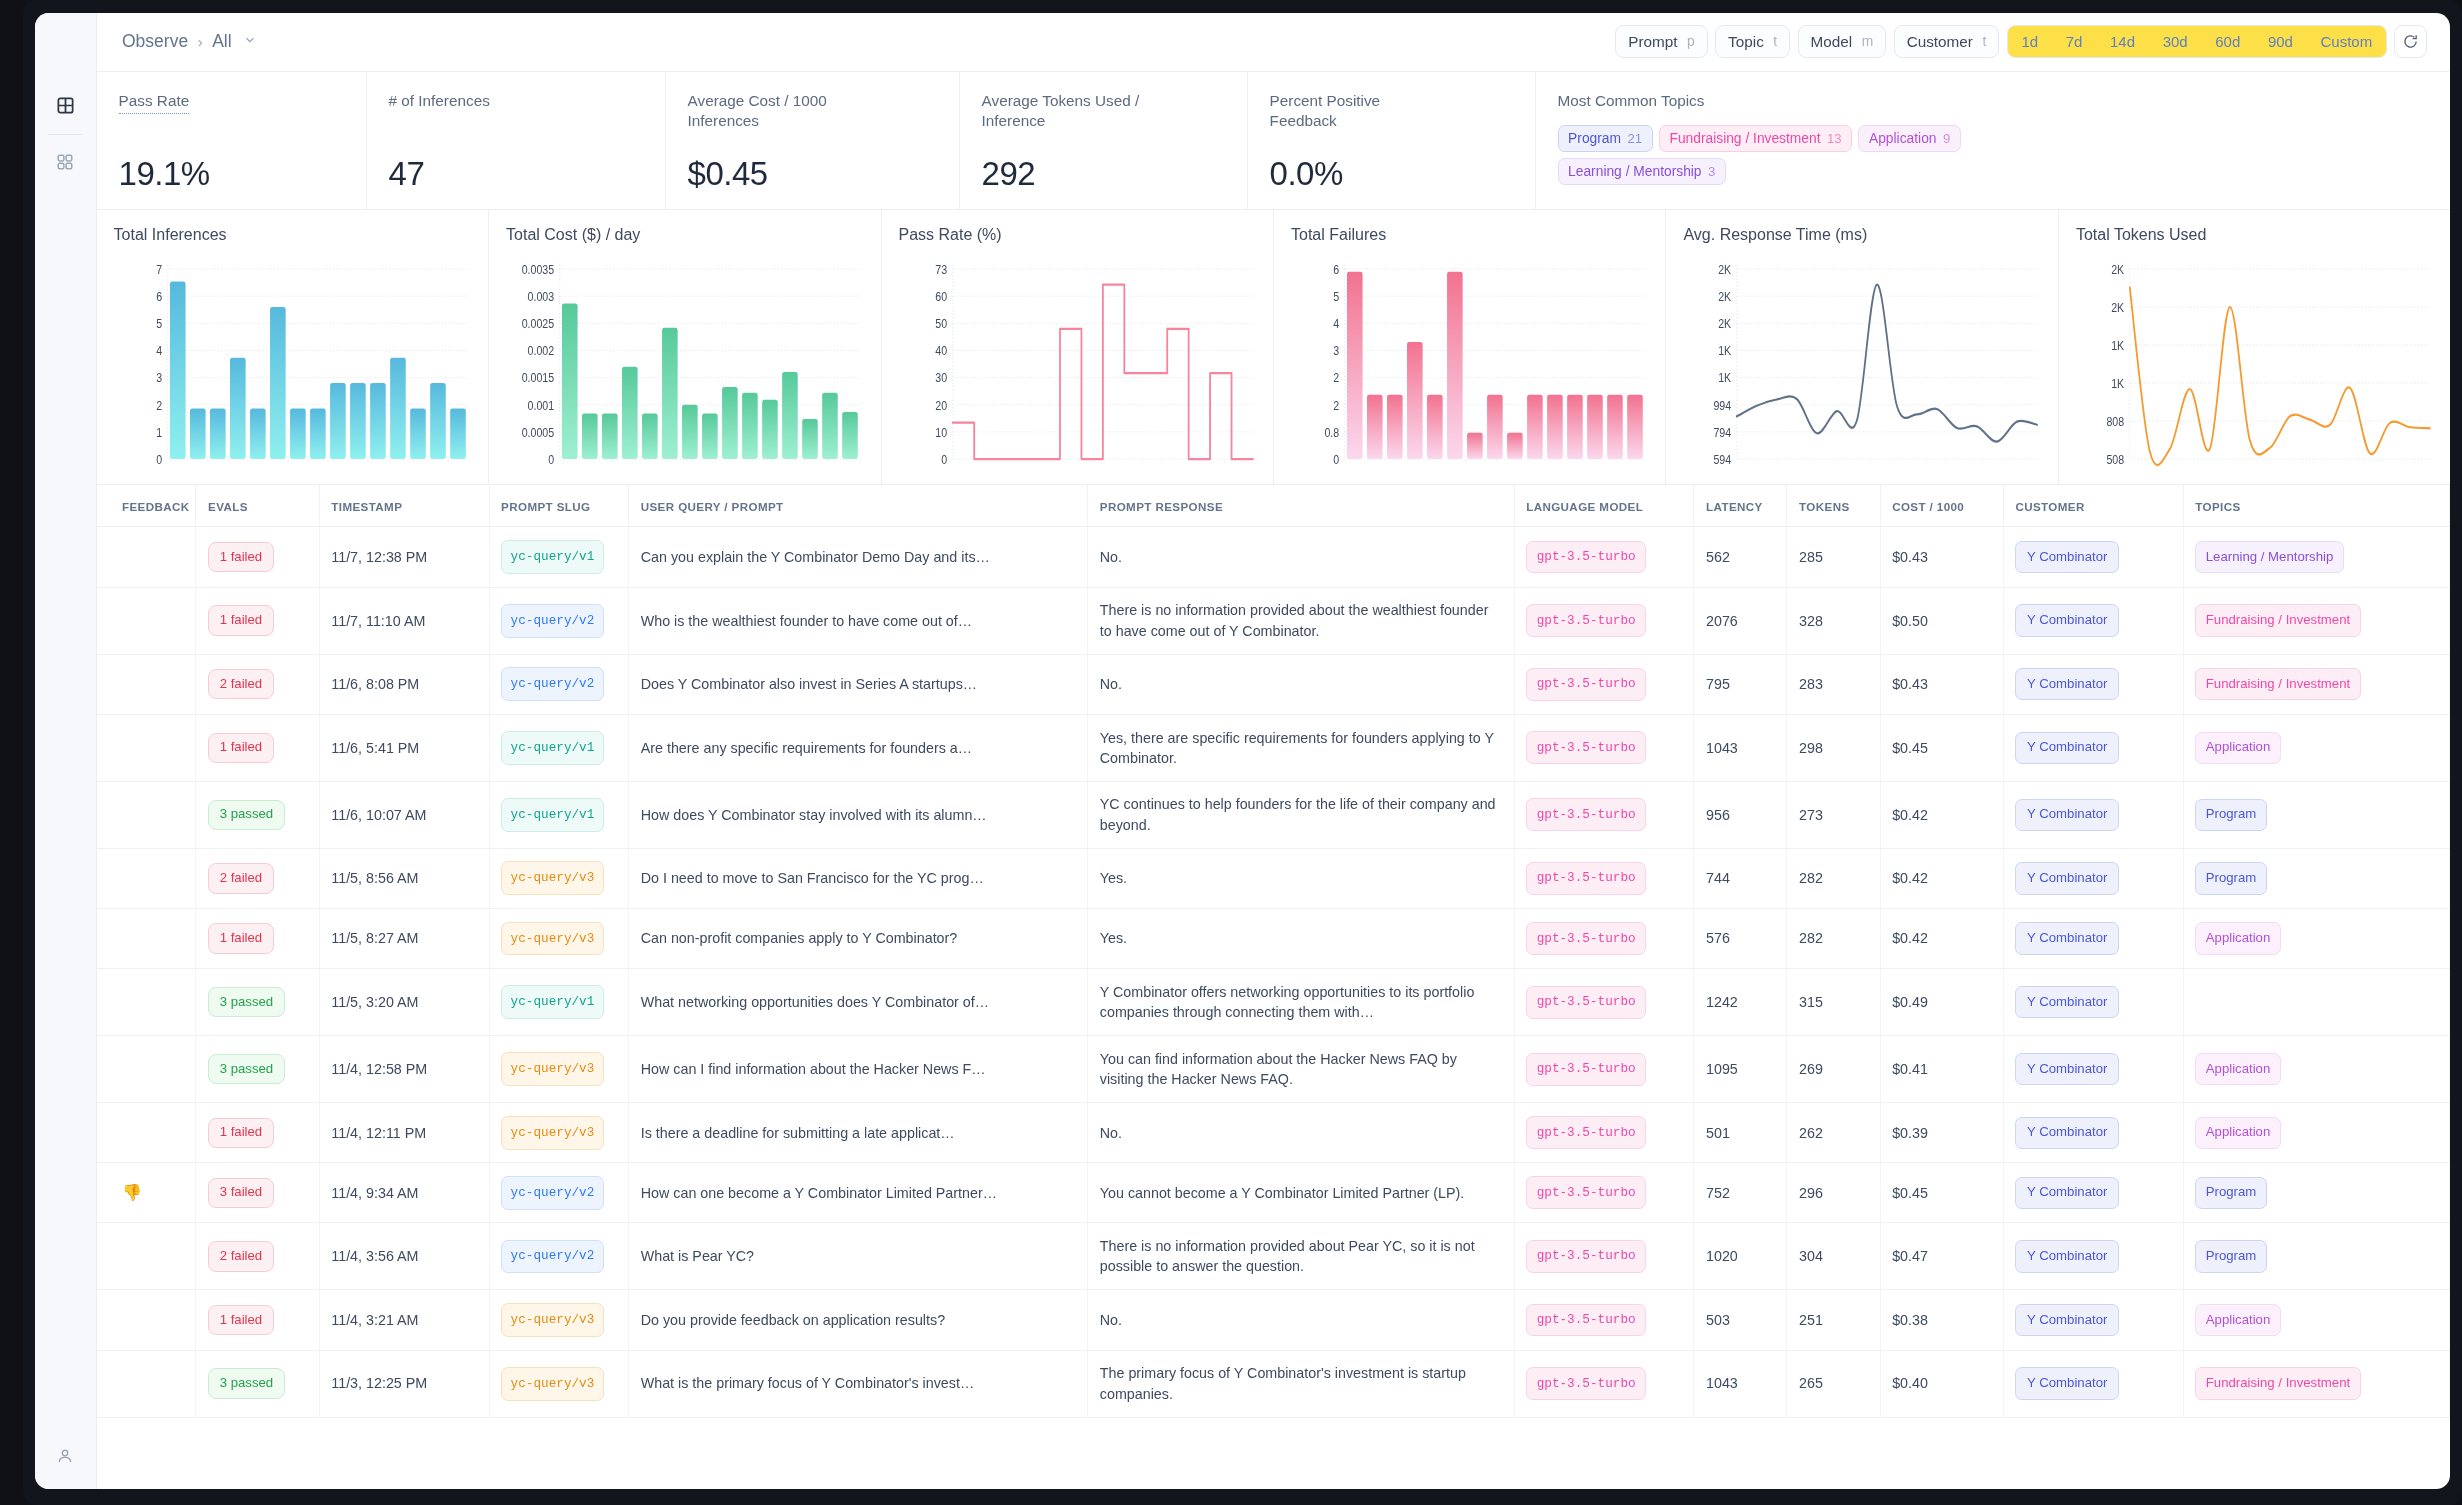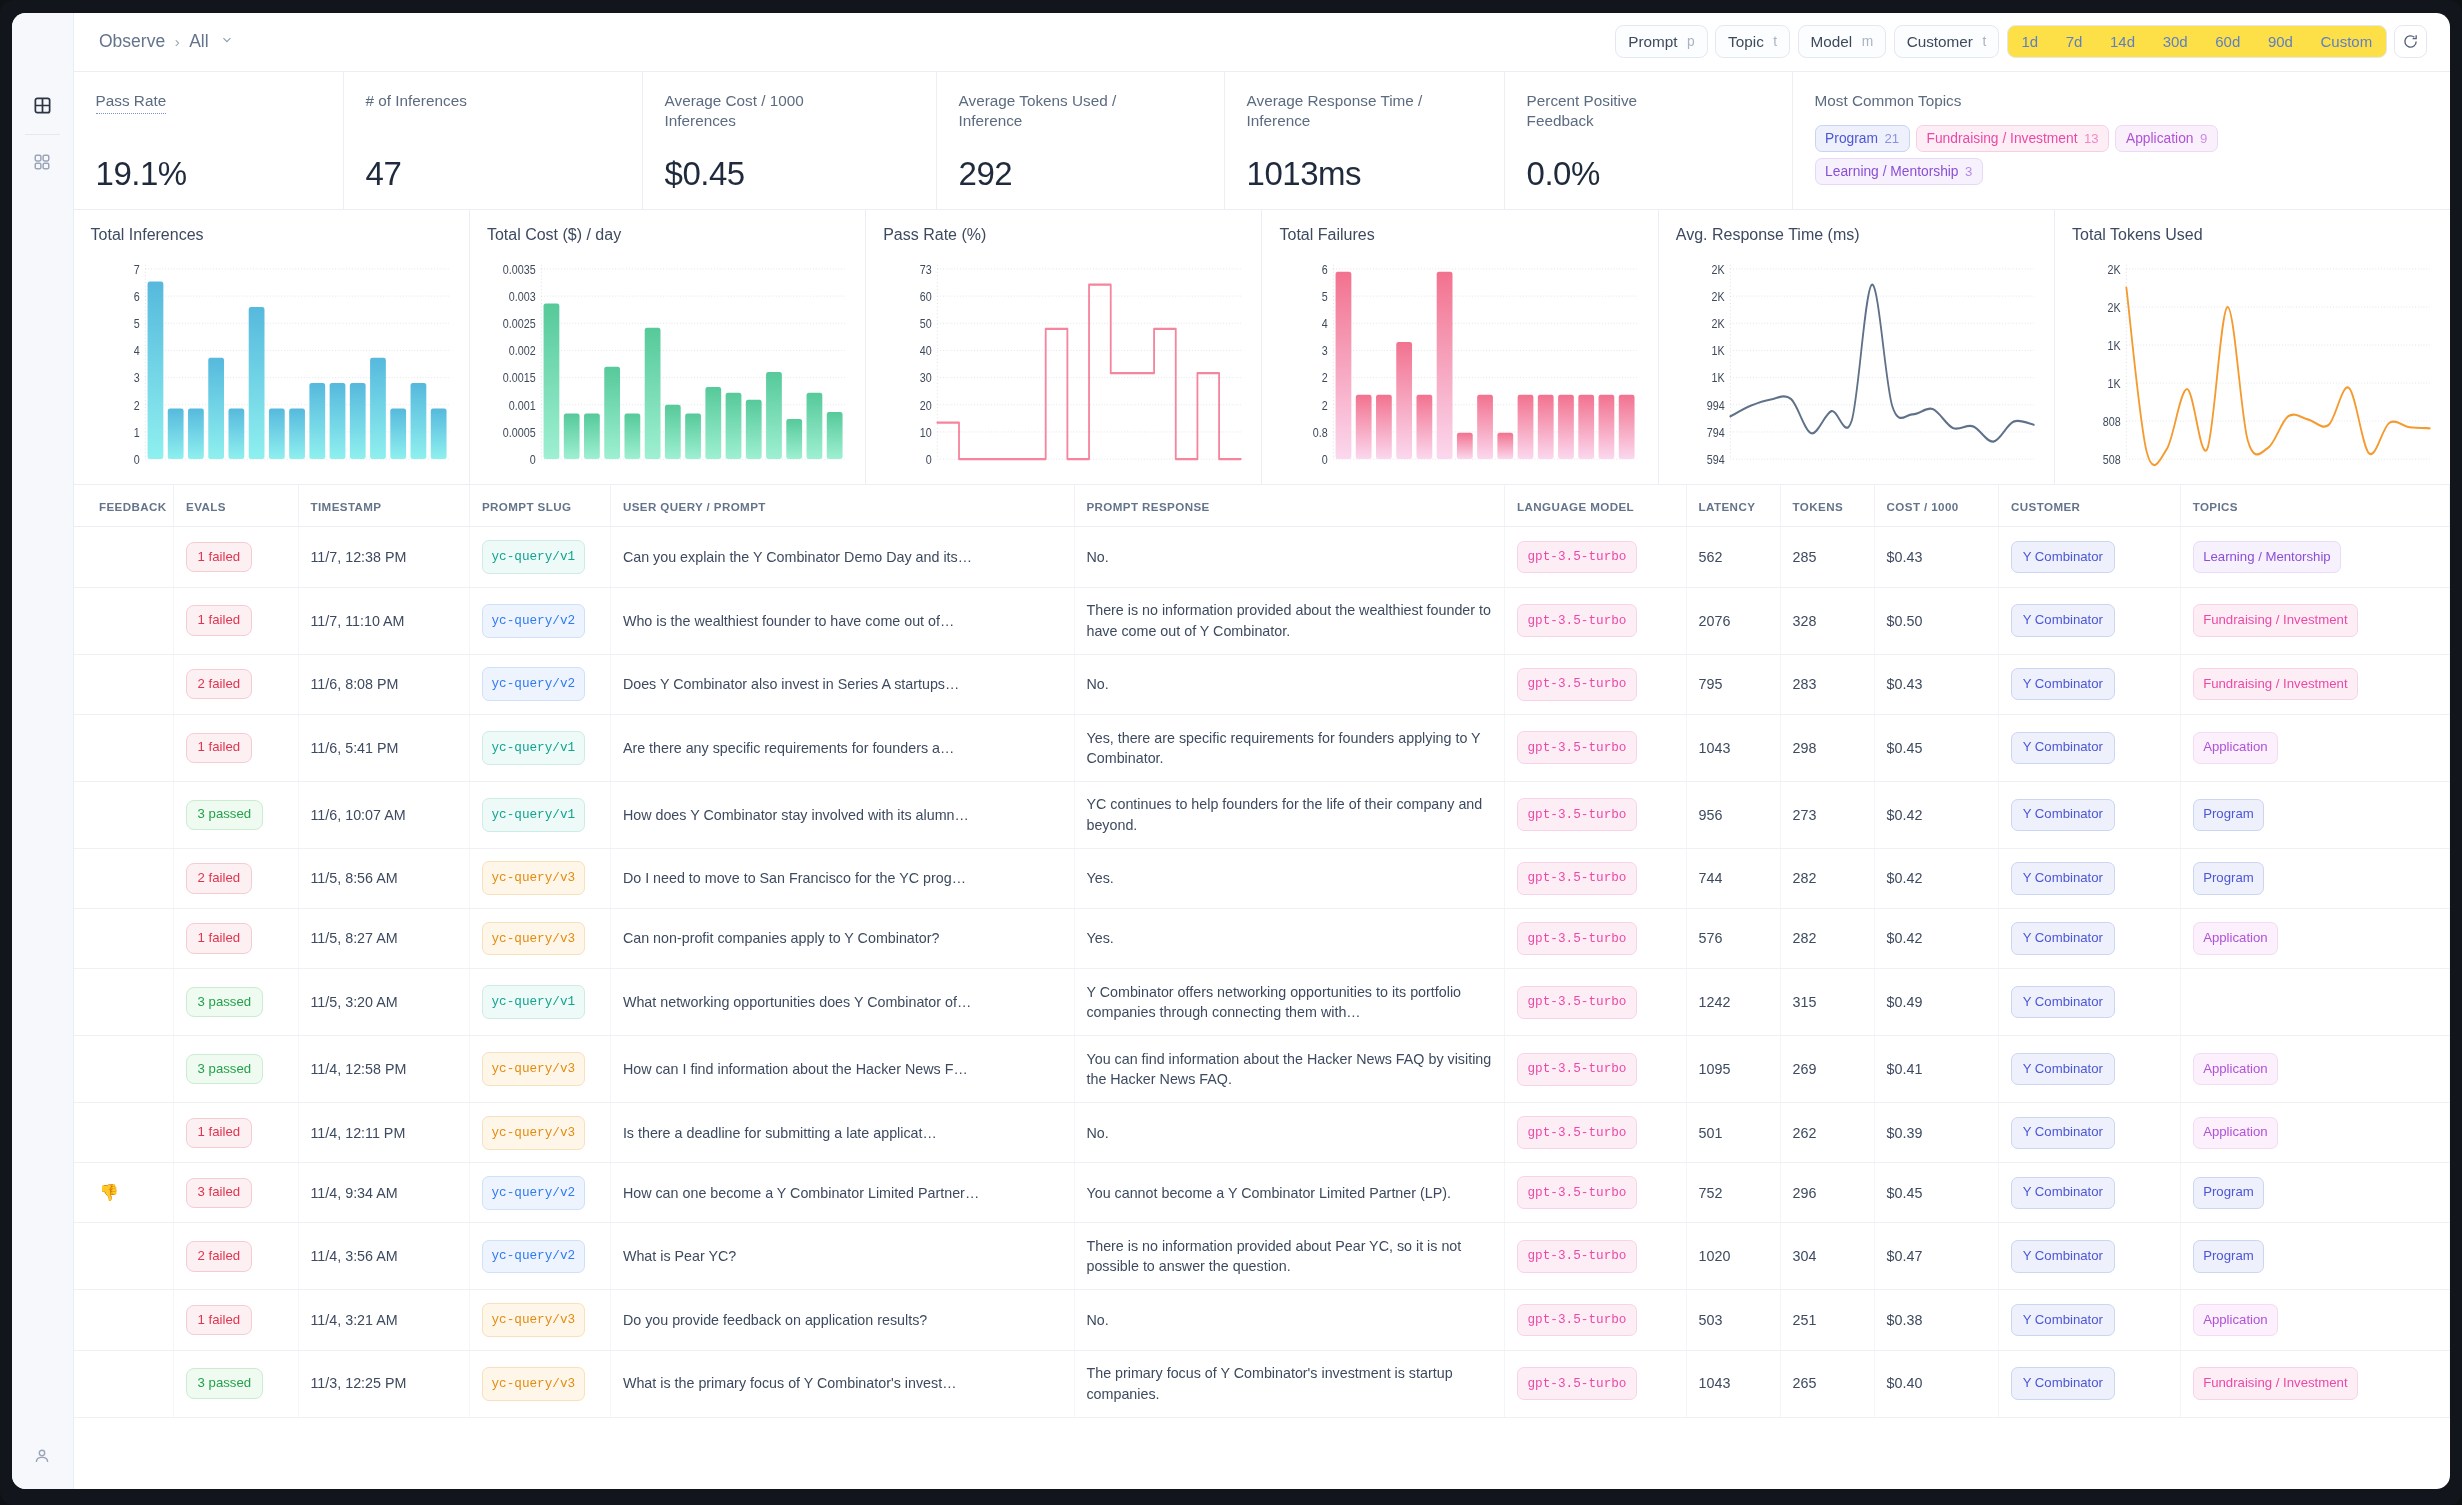--- a/index.html
+++ b/index.html
@@ -8,20 +8,21 @@
     background: #0f1115;
     font-family: "Liberation Sans", sans-serif;
     overflow: hidden;
   }
   
   .frame {
     position: absolute; inset: 0;
     background: #12151b;
     padding: 12.7px 11.6px 16px 11.6px;
     border-radius: 13px;
+    margin-left: 23px;
   }
   .screen {
     width: 100%; height: 100%;
     background: #ffffff;
     border-radius: 13.8px;
     overflow: hidden;
     display: flex;
     position: relative;
   }
   
@@ -279,24 +280,20 @@
         <span class="kpi-label"># of Inferences</span>
         <div class="kpi-value">47</div>
       </div>
       <div class="kpi kpi-w3">
         <span class="kpi-label">Average Cost / 1000 Inferences</span>
         <div class="kpi-value">$0.45</div>
       </div>
       <div class="kpi kpi-w4">
         <span class="kpi-label">Average Tokens Used / Inference</span>
         <div class="kpi-value">292</div>
-      </div>
-      <div class="kpi kpi-w5">
-        <span class="kpi-label">Average Response Time / Inference</span>
-        <div class="kpi-value">1013ms</div>
       </div>
       <div class="kpi kpi-w6">
         <span class="kpi-label">Percent Positive Feedback</span>
         <div class="kpi-value">0.0%</div>
       </div>
       <div class="kpi kpi-topics">
         <span class="kpi-label">Most Common Topics</span>
         <div class="topic-wrap" id="topic-chips">
               <div class="chip blue">
                 <span>Program</span>

